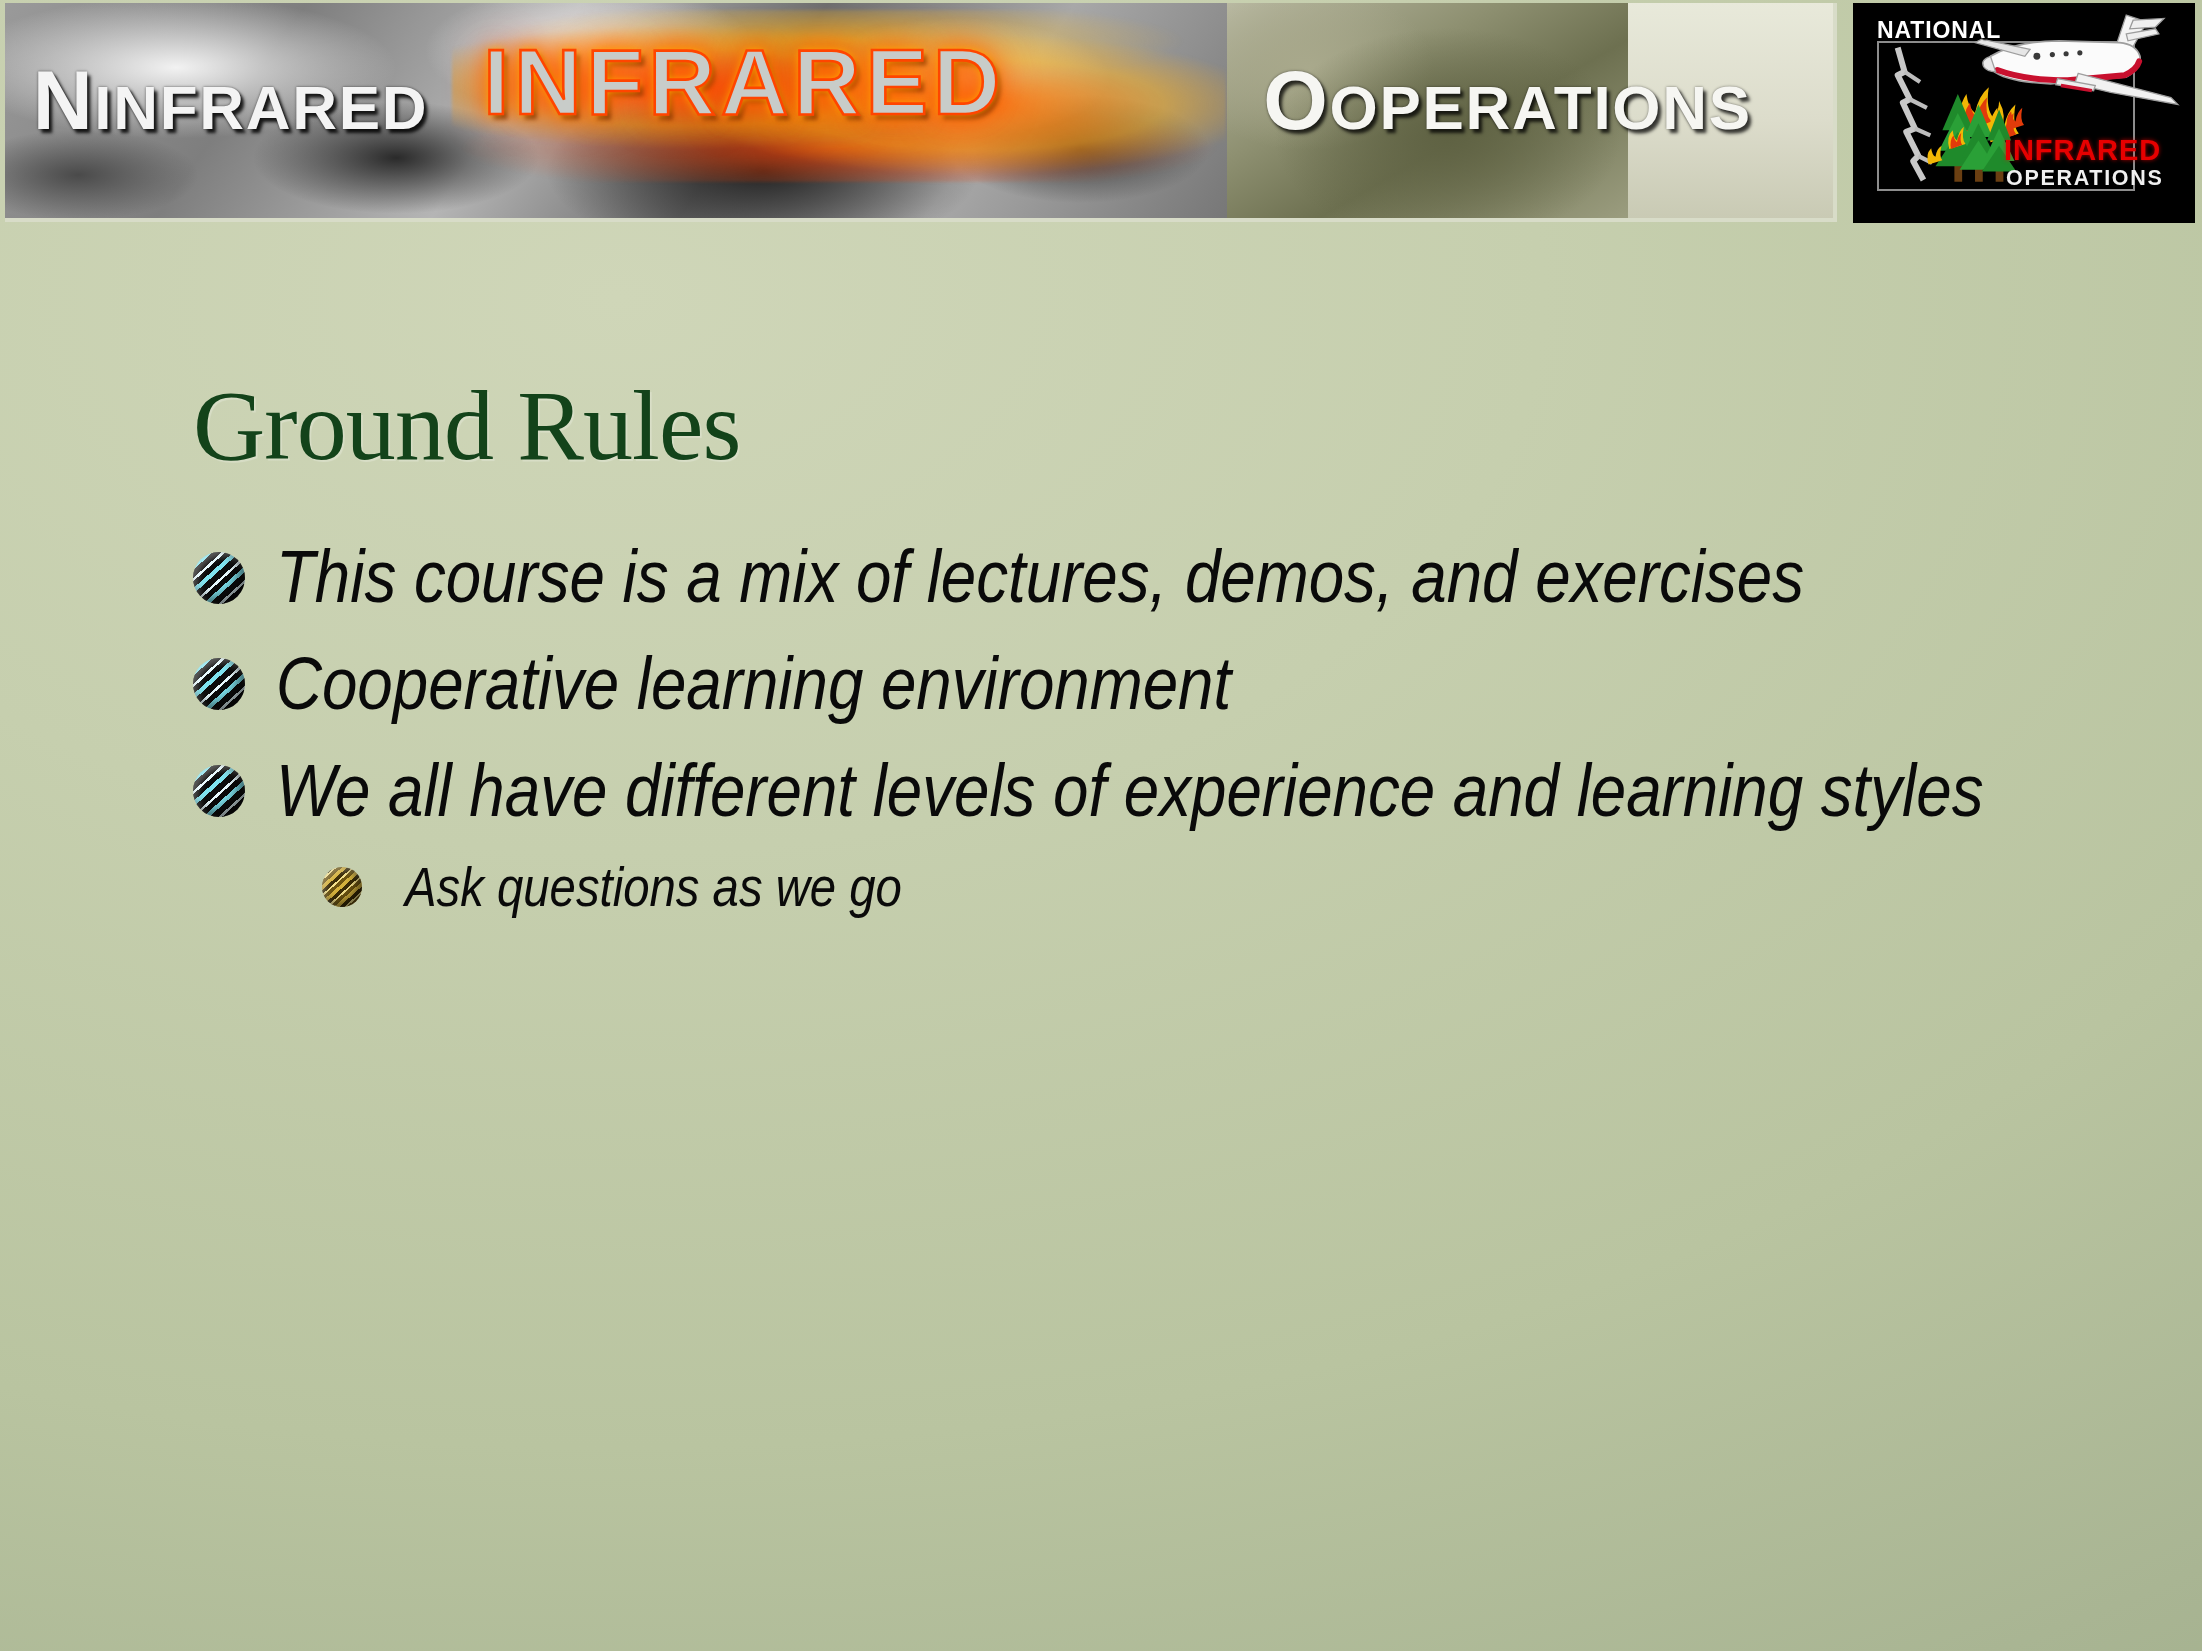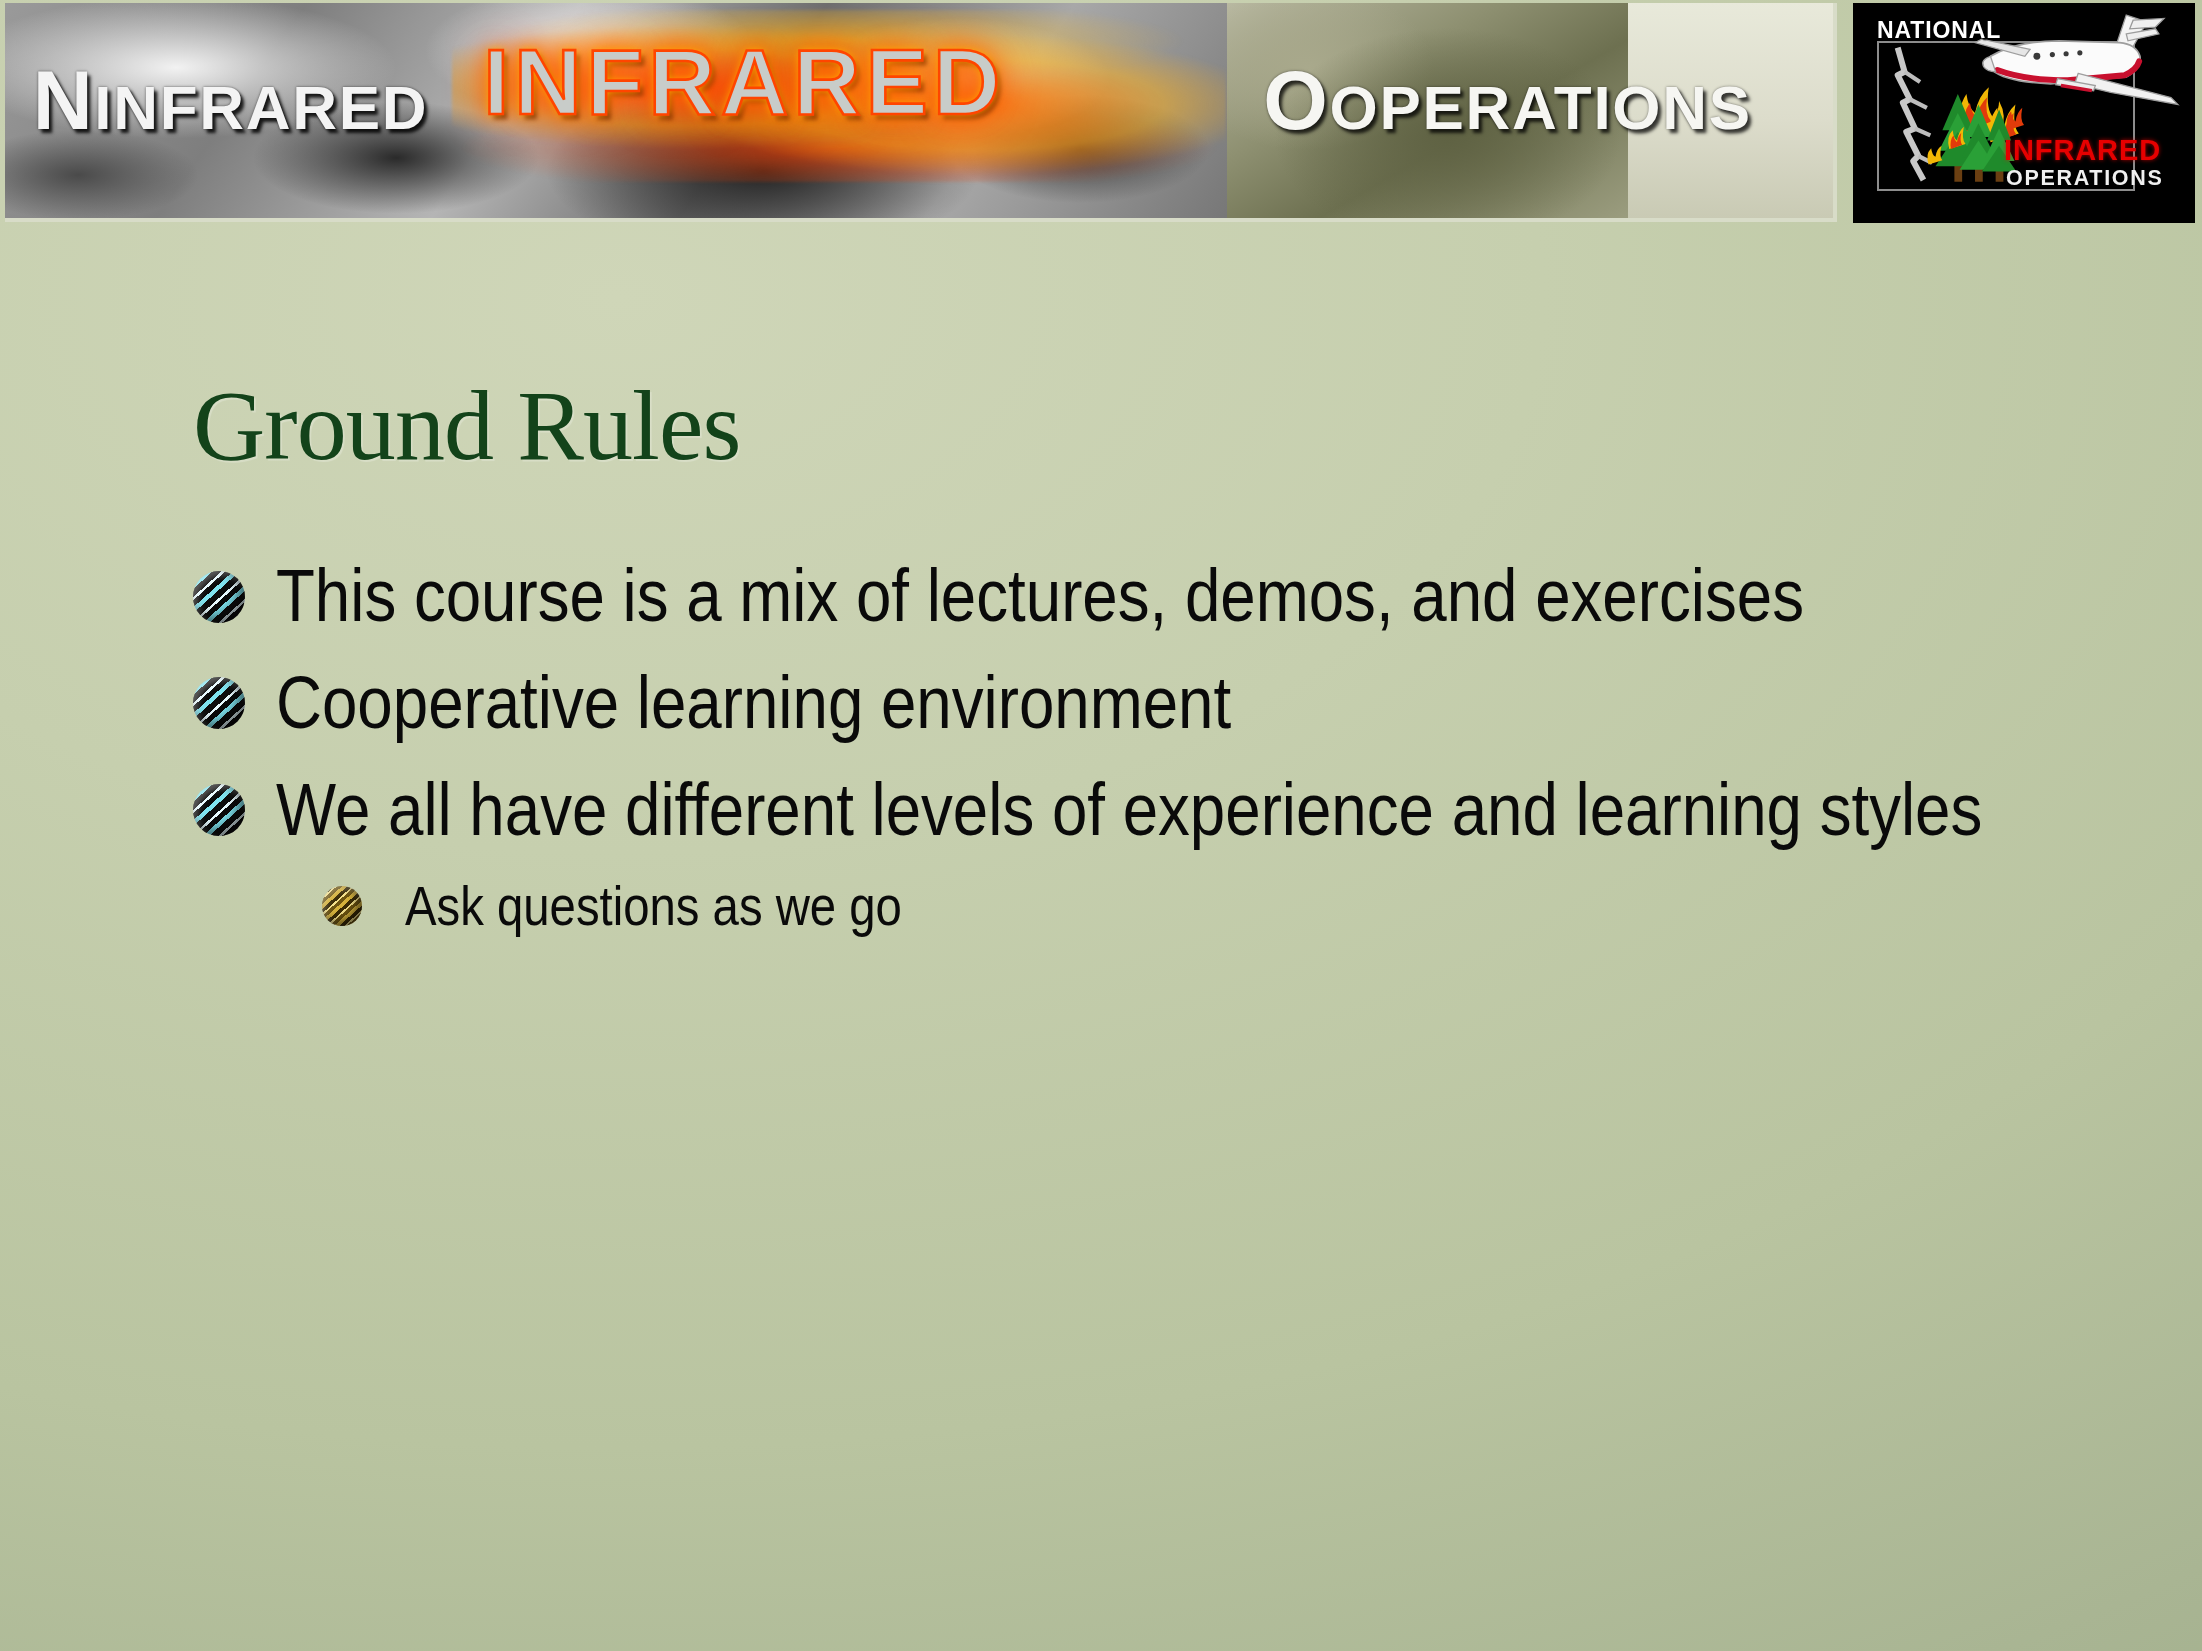--- a/index.html
+++ b/index.html
@@ -194,22 +194,23 @@
     color: #13431a;
     letter-spacing: -0.9px;
     text-shadow: 1.7px 1.7px 0.9px rgba(255,255,255,.25);
     white-space: nowrap;
   }
 
   
   .body {
     position: absolute;
     left: 181px;
-    top: 555px;
+    top: 536px;
     width: 1910px;
+    font-style: italic;
   }
   .bullet-row {
     position: relative;
     display: block;
     margin-bottom: 24px;
   }
   .bullet-row.lvl1 { padding-left: 95px; }
   .bullet-row.lvl2 { padding-left: 224px; margin-bottom: 19px; }
 
   .bullet-text {

